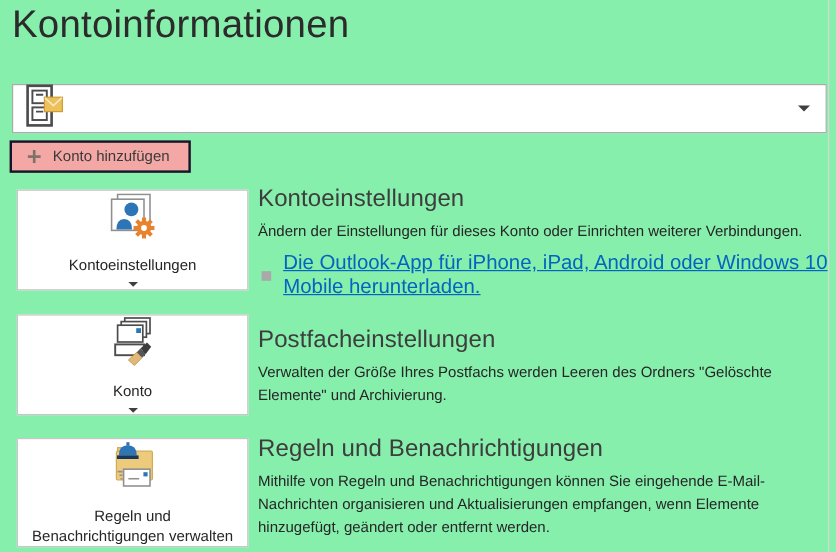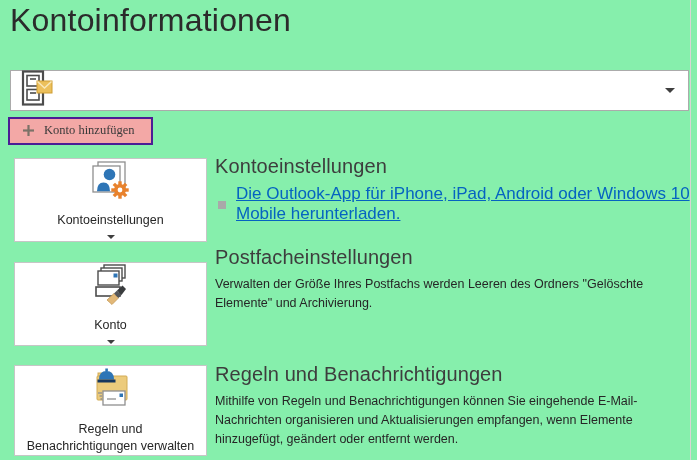--- a/index.html
+++ b/index.html
@@ -14,40 +14,40 @@
   
   .combo{position:absolute;left:10px;top:70px;width:679px;height:41px;background:#ffffff;
     border:1px solid #ababab;box-sizing:border-box;display:flex;align-items:center;cursor:default;}
   .combo .file-icon{margin-left:5px;flex:0 0 auto;}
   .combo .value{font-size:13px;color:#262626;margin-left:8px;}
   .combo-caret{margin-left:auto;margin-right:13px;width:0;height:0;
     border-left:5px solid transparent;border-right:5px solid transparent;border-top:5px solid #3f3f3f;}
 
   
   .add-btn{position:absolute;left:8px;top:117px;display:inline-flex;align-items:center;
-    background:#f3a8a6;border:2px solid #4c1d95;padding:4px 16px 5px 13px;cursor:pointer;font-family:Liberation Serif, serif;}
+    background:#f3a8a6;border:2px solid #0f172a;padding:4px 16px 5px 13px;cursor:pointer;}
   .add-btn .plus{margin-right:10px;display:inline-block;line-height:0;}
   .add-btn .lbl{font-size:12.5px;color:#3a3a3a;}
 
   
   .big-btn{position:absolute;left:14px;width:193px;background:#ffffff;border:1px solid #c6c6c6;
     box-sizing:border-box;display:flex;flex-direction:column;align-items:center;justify-content:center;
     cursor:pointer;}
   .big-btn .blabel{font-size:12.5px;color:#262626;text-align:center;margin-top:7px;line-height:1.35;
     white-space:pre-line;}
   .big-btn .caret{margin-top:6px;width:0;height:0;border-left:4px solid transparent;
     border-right:4px solid transparent;border-top:4px solid #3f3f3f;}
   #btn-account{top:158px;height:84px;}
   #btn-tools{top:262px;height:84px;}
   #btn-rules{top:365px;height:91px;}
 
   
   .section{position:absolute;left:215px;width:476px;}
   #sec-account{top:155px;}
-  #sec-mailbox{top:246px;}
+  #sec-mailbox{top:272px;}
   #sec-rules{top:363px;}
   .section h2{margin:0 0 6px 0;font-size:20px;font-weight:400;color:#3d3d3d;letter-spacing:.1px;}
   .section p{margin:0;font-size:12.5px;line-height:1.52;color:#262626;}
   #sec-rules p{max-width:447px;}
   .link-row{display:flex;align-items:center;margin-top:6px;}
   .bullet{flex:0 0 auto;width:8px;height:8px;background:#a9a9a9;margin:1px 10px 0 3px;}
   .link-row a{font-size:17px;color:#0563c1;text-decoration:underline;cursor:pointer;}
 </style>
 </head>
 <body>
@@ -106,20 +106,21 @@
           <circle cx="0" cy="0" r="2.4" fill="#ffffff"></circle>
         </g>
       </svg>
     </span>
     <span class="blabel">Kontoeinstellungen</span>
     <span class="caret"></span>
   </div>
 
   <div class="section" id="sec-account">
     <h2>Kontoeinstellungen</h2>
+    <p>Ändern der Einstellungen für dieses Konto oder Einrichten weiterer Verbindungen.</p>
     <div class="link-row">
       <span class="bullet"></span>
       <a>Die Outlook-App für iPhone, iPad, Android oder Windows 10 Mobile herunterladen.</a>
     </div>
   </div>
 
   <div class="big-btn" id="btn-tools">
     <span>
       <svg width="44" height="42" viewBox="0 0 44 42">
         <rect x="15" y="1" width="21" height="13" fill="#ffffff" stroke="#4c4c4c" stroke-width="1.4"></rect>

